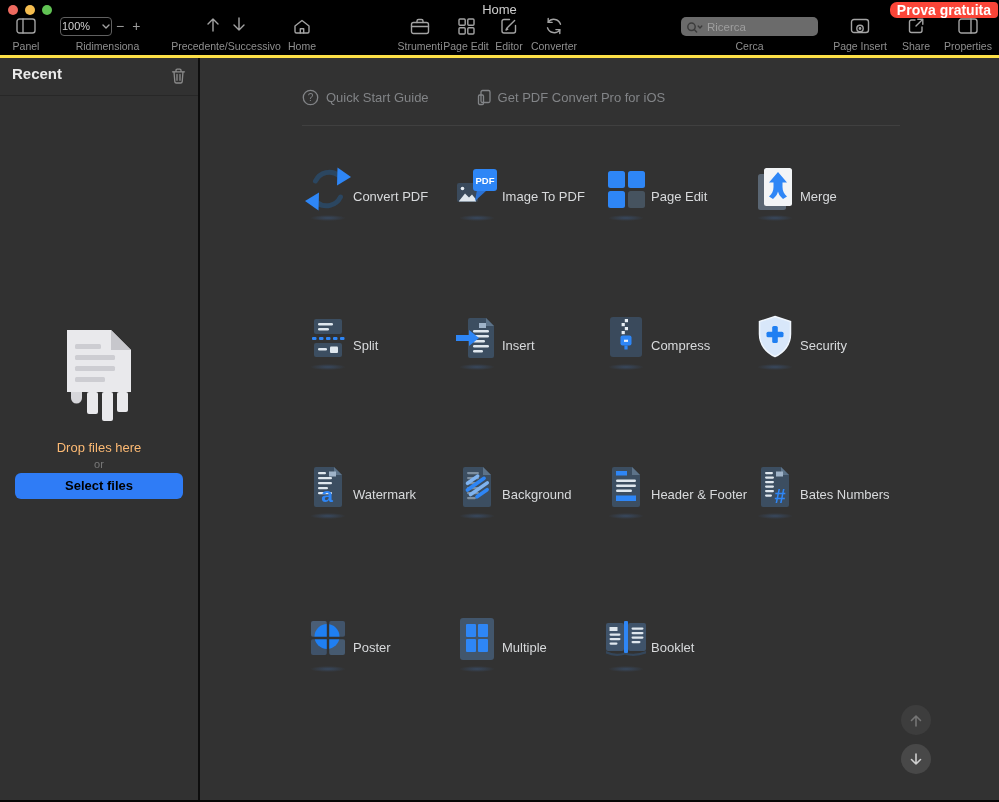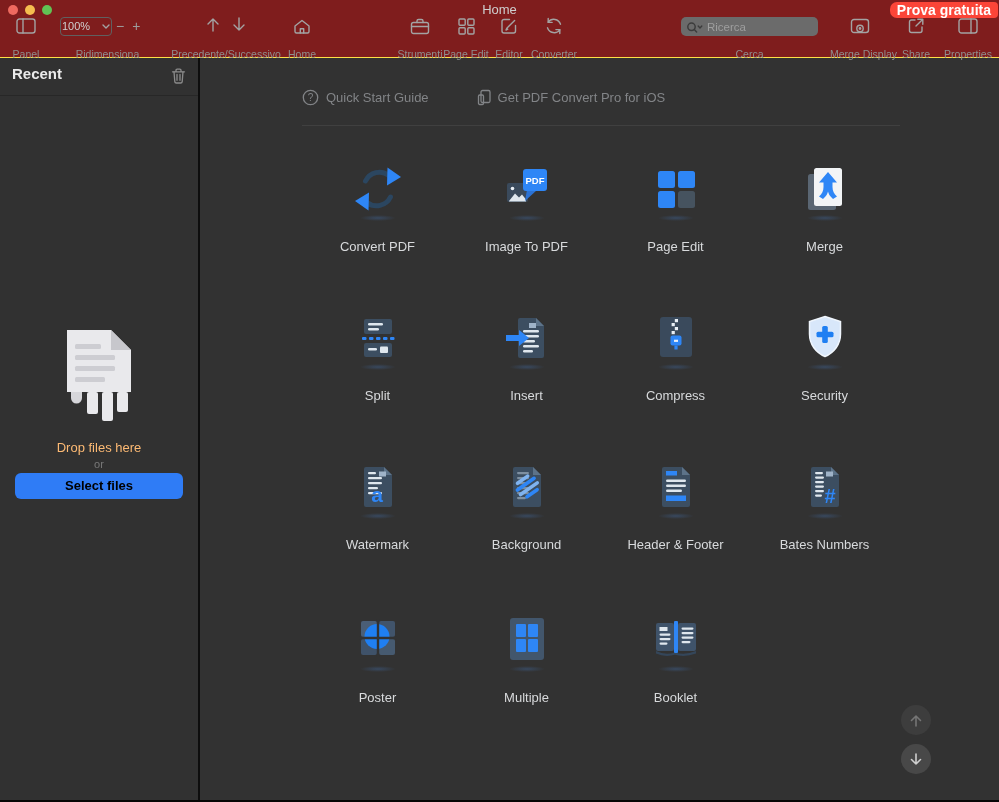--- a/index.html
+++ b/index.html
@@ -1,30 +1,30 @@
 <!DOCTYPE html>
 <html><head>
 <meta charset="utf-8">
 <style>
   * { margin:0; padding:0; box-sizing:border-box; }
   html,body { width:999px; height:802px; background:#1a1a1a; }
   body { font-family:"Liberation Sans", sans-serif; -webkit-font-smoothing:antialiased; }
   .window { position:relative; width:999px; height:802px; background:#323232; overflow:hidden; }
 
   
-  .topbar { position:absolute; top:0; left:0; width:999px; height:58px; background:#7f1d1d; border-bottom:1px solid #fde047; z-index:5; }
+  .topbar { position:absolute; top:0; left:0; width:999px; height:58px; background:#000000; border-bottom:3px solid #fde047; z-index:5; }
   .traffic { position:absolute; top:5px; left:8px; display:flex; gap:7px; }
   .tl { width:10px; height:10px; border-radius:50%; }
   .tl.red{ background:#ee6a5f; } .tl.yellow{ background:#f5bd4f; } .tl.green{ background:#61c354; }
   .win-title { position:absolute; top:2px; left:0; width:100%; text-align:center; font-size:13px; color:#cfcfcf; }
   .trial-btn { position:absolute; top:2px; right:1px; height:16px; line-height:16px; padding:0 7px; background:#fb4538; color:#fff; font-size:14px; font-weight:bold; border-radius:7px 4px 4px 7px; }
 
   .tbi { position:absolute; top:16px; text-align:center; }
   .tbi-icon { height:20px; display:flex; align-items:center; justify-content:center; }
-  .tbi-label { margin-top:12px; font-size:10.5px; color:#8f8f8f; white-space:nowrap; }
+  .tbi-label { margin-top:4px; font-size:10.5px; color:#8f8f8f; white-space:nowrap; }
   .tbi svg { stroke:#a3a3a3; fill:none; stroke-width:1.4; stroke-linecap:round; stroke-linejoin:round; }
 
   .zoom-box { display:inline-flex; align-items:center; justify-content:center; gap:12px; width:52px; height:19px; border:1px solid #606060; border-radius:4px; color:#d0d0d0; font-size:11px; }
   .zoom-minus,.zoom-plus { color:#9d9d9d; font-size:14px; line-height:19px; padding:0 4px; }
   .navgrp { display:flex; gap:10px; justify-content:center; }
 
   .search-wrap { position:relative; width:137px; height:19px; }
   .search-input { width:137px; height:19px; background:#6b6b6b; border:none; border-radius:5px; padding:0 6px 0 26px; font-size:11.5px; color:#e8e8e8; outline:none; }
   .search-input::placeholder { color:#9e9e9e; }
   .search-icons { position:absolute; left:5px; top:3px; }
@@ -40,21 +40,21 @@
   .select-btn { position:absolute; top:415px; left:15px; width:168px; height:26px; background:#2f7cf6; color:#000000; font-size:13px; font-weight:bold; border:none; border-radius:6px; text-align:center; line-height:26px; }
 
   
   .main { position:absolute; top:58px; left:202px; width:797px; height:744px; background:#323232; }
   .quick-links { position:absolute; top:31px; left:100px; display:flex; gap:48px; }
   .qlink { display:flex; align-items:center; gap:7px; color:#828487; font-size:13px; }
   .qlink svg { stroke:#828487; fill:none; stroke-width:1.3; }
   .main-divider { position:absolute; top:67px; left:100px; width:598px; border-top:1px solid #404040; }
 
   .grid-row { position:absolute; left:101px; display:grid; grid-template-columns:repeat(4,149px); }
-  .tool { display:flex; flex-direction:column; align-items:center; cursor:default; }
+  .tool { display:flex; align-items:flex-start; cursor:default; }
   .ticon { width:50px; height:50px; position:relative; }
   .ticon::after { content:''; position:absolute; left:50%; transform:translateX(-50%); bottom:-7px; width:36px; height:6px; background:radial-gradient(ellipse at center, rgba(70,125,200,0.30), rgba(70,125,200,0) 70%); }
   .tlabel { margin-top:25px; font-size:13px; color:#d8dadc; white-space:nowrap; }
 
   .scroll-btn { position:absolute; width:30px; height:30px; border-radius:50%; display:flex; align-items:center; justify-content:center; }
   .scroll-up { left:699px; top:647px; background:#3d3d3d; }
   .scroll-down { left:699px; top:686px; background:#484848; }
   .scroll-up svg { stroke:#757575; } .scroll-down svg { stroke:#cfcfcf; }
   .scroll-btn svg { fill:none; stroke-width:1.6; stroke-linecap:round; stroke-linejoin:round; }
 
@@ -185,21 +185,21 @@
     </div>
 
     <div class="tbi" style="left:830px;width:60px;">
       <div class="tbi-icon">
         <svg width="20" height="17">
             <rect x="1.5" y="1.5" width="17" height="13" rx="2.5"></rect>
             <circle cx="10" cy="10.5" r="3.2"></circle>
             <circle cx="10" cy="10.5" r="0.7"></circle>
           </svg>
       </div>
-      <div class="tbi-label">Merge Display</div>
+      <div class="tbi-label">Page Insert</div>
     </div>
 
     <div class="tbi" style="left:896px;width:40px;">
       <div class="tbi-icon">
         <svg width="18" height="18">
             <path d="M8 3 H4.5 A2 2 0 0 0 2.5 5 V13.5 A2 2 0 0 0 4.5 15.5 H13 A2 2 0 0 0 15 13.5 V10"></path>
             <path d="M10.8 2.2 H15.8 V7.2 M15.8 2.2 L9 9"></path>
           </svg>
       </div>
       <div class="tbi-label">Share</div>

